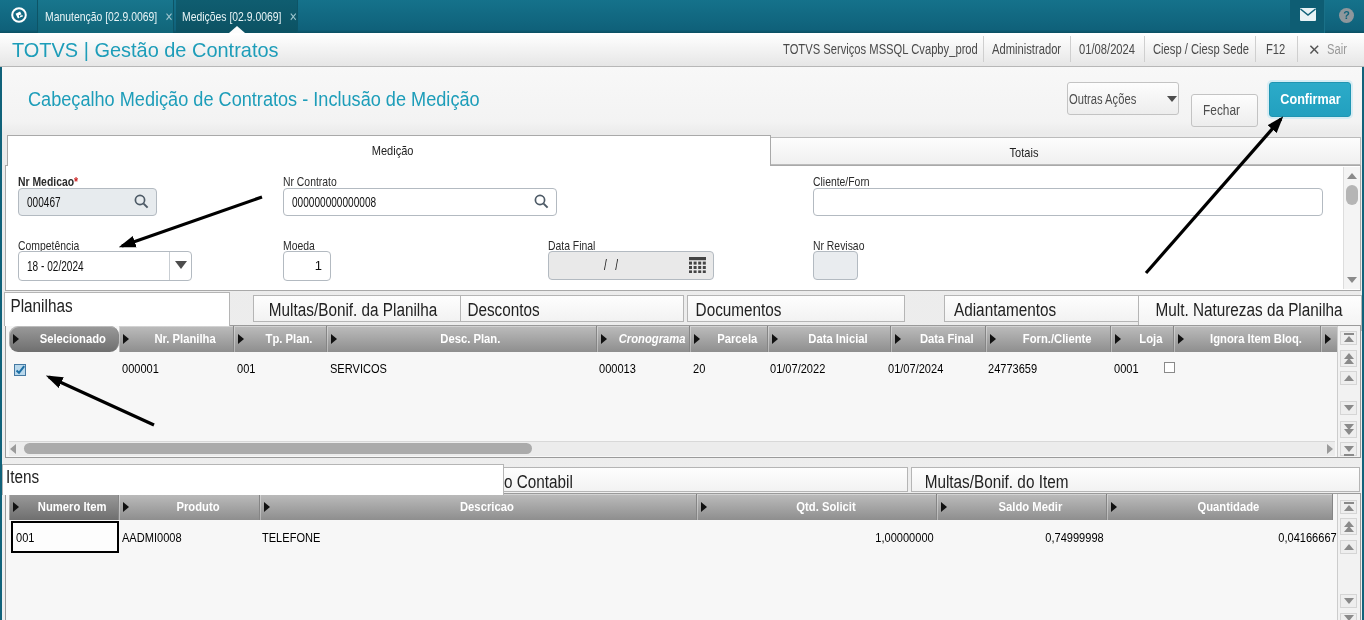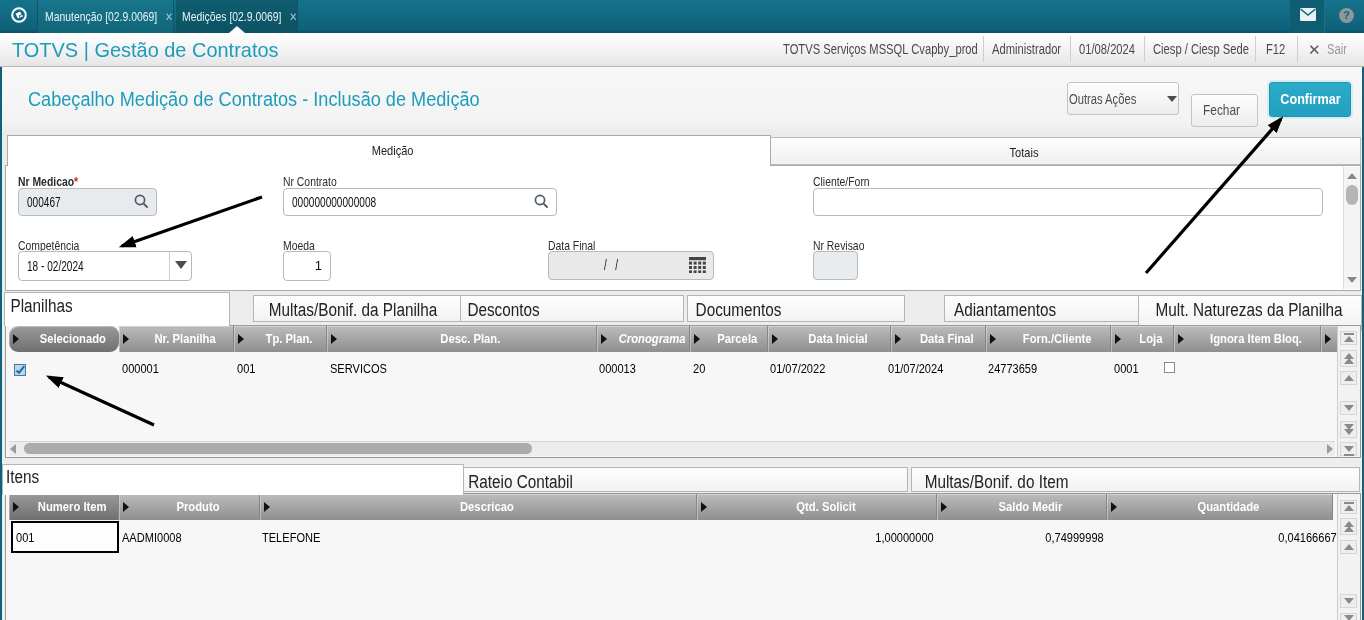--- a/index.html
+++ b/index.html
@@ -246,21 +246,21 @@
     <div class="tri dn" style="margin-top:2px;"></div>
     <div class="tri dn" style="margin-top:-1px;"></div>
   </div>
 <div class="navbtn abs" style="left:1340px;top:442px;width:17px;height:14px;">
     <div class="tri dn"></div>
     <div class="bar"></div>
   </div>
 
 <div class="abs stab" style="left:458px;top:467px;width:450px;height:25px;"><span class="cxc85">Rateio Contabil</span></div>
 <div class="abs stab" style="left:911px;top:467px;width:449px;height:25px;"><span class="cxc85">Multas/Bonif. do Item</span></div>
-<div class="abs stab active" style="left:2px;top:464px;width:462px;height:31px;line-height:25px;"><span class="cxc85">Itens</span></div>
+<div class="abs stab active" style="left:2px;top:464px;width:502px;height:31px;line-height:25px;"><span class="cxc85">Itens</span></div>
 
 <div class="abs grid" style="left:5px;top:493px;width:1356px;height:127px;border-bottom:none;"></div>
 <div class="abs ghead sel" style="left:9px;top:494px;width:110px;"><i class="gmark"></i><span class="cx90">Numero Item</span></div>
 <div class="abs ghead" style="left:119px;top:494px;width:141px;"><i class="gmark"></i><span class="cx90">Produto</span></div>
 <div class="abs ghead" style="left:260px;top:494px;width:437px;"><i class="gmark"></i><span class="cx90">Descricao</span></div>
 <div class="abs ghead" style="left:697px;top:494px;width:240px;"><i class="gmark"></i><span class="cx90">Qtd. Solicit</span></div>
 <div class="abs ghead" style="left:937px;top:494px;width:170px;"><i class="gmark"></i><span class="cx90">Saldo Medir</span></div>
 <div class="abs ghead" style="left:1107px;top:494px;width:226px;"><i class="gmark"></i><span class="cx90">Quantidade</span></div>
 
 <div class="abs" style="left:11px;top:521px;width:108px;height:32px;border:2px solid #000;background:#fdfdfd;"></div>

